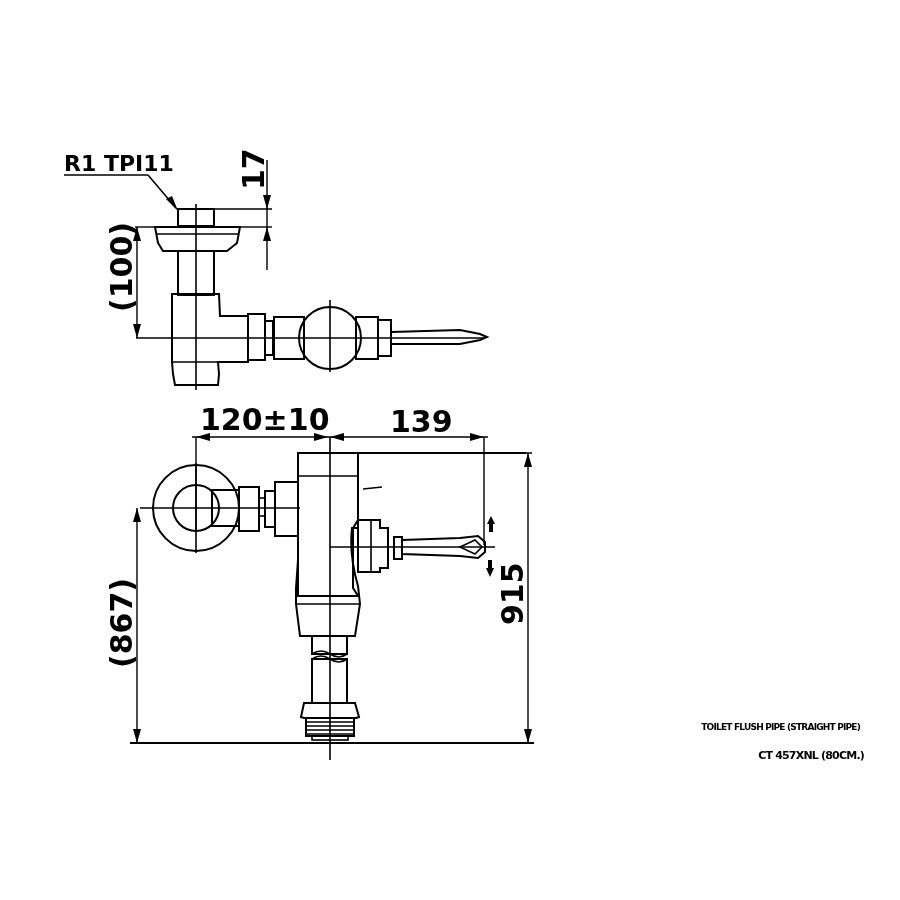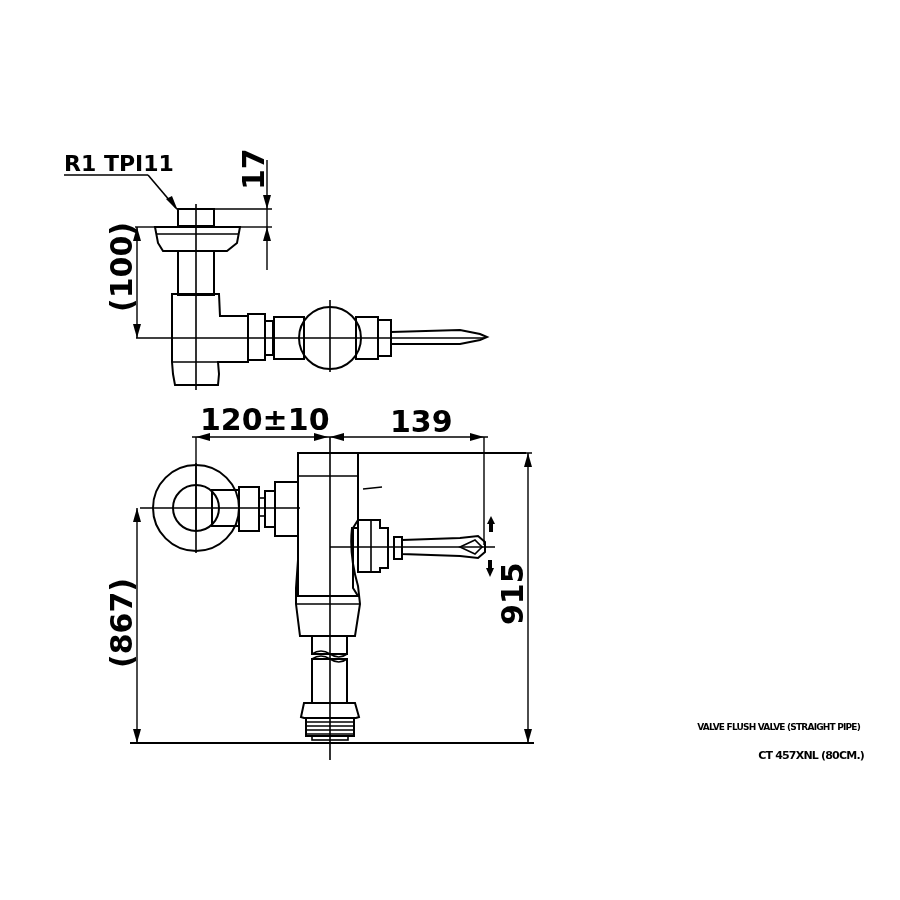--- a/index.html
+++ b/index.html
@@ -127,14 +127,14 @@
     <line class="dim" x1="358" y1="453" x2="532" y2="453"></line>
     <line class="dim" x1="528" y1="453" x2="528" y2="743"></line>
     <polygon class="arrow" points="528,453 524,467 532,467"></polygon>
     <polygon class="arrow" points="528,743 524,729 532,729"></polygon>
     <text class="dimtext" transform="translate(523,625) rotate(-90)">915</text>
 
     <line class="ln" x1="130" y1="743" x2="534" y2="743"></line>
   </g>
 </svg>
 
-<div class="caption cap1">VALVE FLUSH VALVE (STRAIGHT PIPE)</div>
+<div class="caption cap1">TOILET FLUSH PIPE (STRAIGHT PIPE)</div>
 <div class="caption cap2">CT 457XNL (80CM.)</div>
 
 </body></html>

